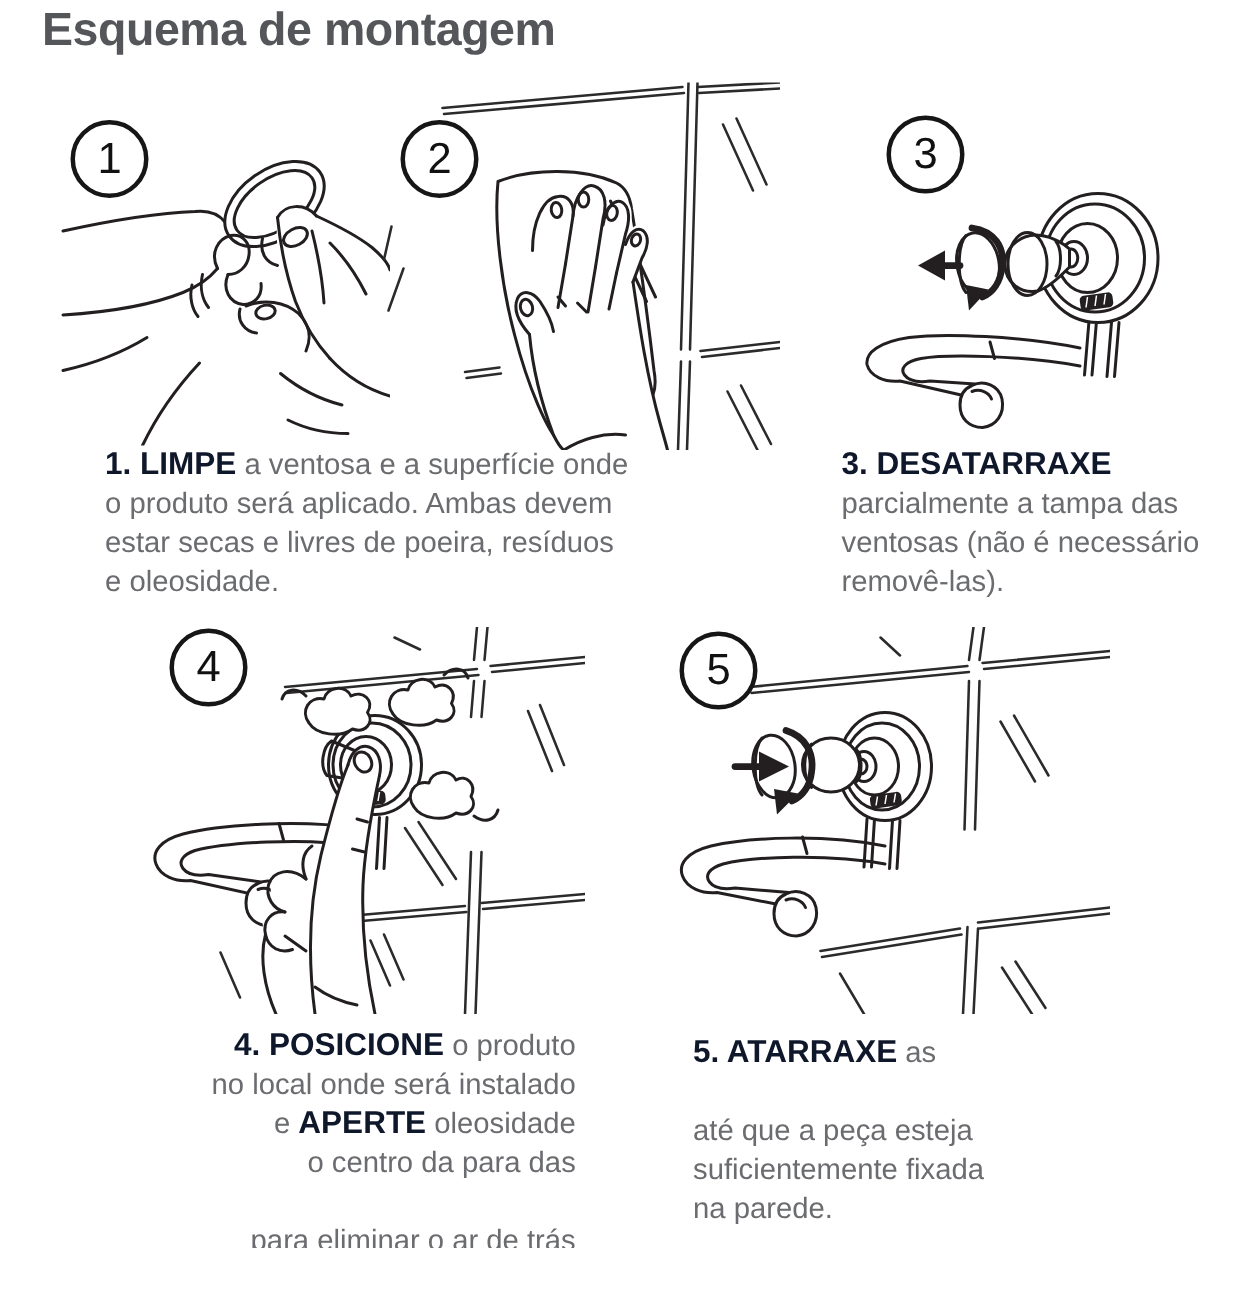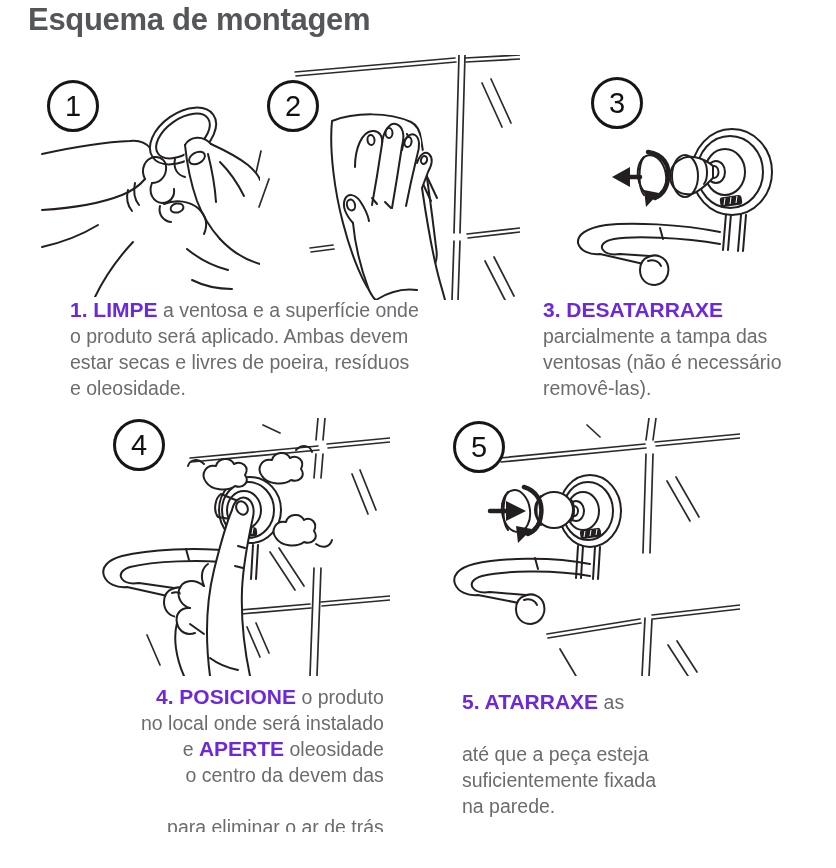--- a/index.html
+++ b/index.html
@@ -23,23 +23,23 @@
   .b5{left:453px;top:421px;}
   .fig{position:absolute;z-index:1;}
   .f1{left:40px;top:62px;}
   .f2{left:255px;top:55px;}
   .f3{left:560px;top:60px;}
   .f4{left:90px;top:418px;}
   .f5{left:440px;top:418px;}
   .cap{
     position:absolute;font-size:19.5px;line-height:26px;color:#6b6c6f;white-space:nowrap;
   }
-  .cap strong{font-weight:700;font-size:21px;color:#6d28d9;}
+  .cap strong{font-weight:700;font-size:21px;color:#0f172a;}
   .c1{left:70px;top:297px;}
-  .c3{left:543px;top:297px;}
+  .c3{left:561px;top:297px;}
   .c4{left:141px;top:684px;text-align:right;}
   .c5{left:462px;top:689px;}
   svg .ln{fill:none;stroke:#231f20;stroke-width:2;stroke-linecap:round;stroke-linejoin:round;}
   svg .tl{fill:none;stroke:#2b2b2b;stroke-width:1.7;stroke-linecap:round;}
   svg .wf{fill:#ffffff;stroke:#231f20;stroke-width:2;stroke-linejoin:round;}
   svg .wm{fill:#ffffff;stroke:none;}
   svg .dk{fill:#231f20;stroke:none;}
   svg .th{fill:none;stroke:#231f20;stroke-width:4.5;stroke-linecap:round;}
 </style>
 </head>
@@ -219,16 +219,16 @@
     <ellipse class="wf" cx="76" cy="93" rx="14" ry="21" transform="rotate(-8 76 93)"></ellipse>
     <path class="ln" d="M68,74 C62,81 62,105 68,112"></path>
     <path class="th" d="M84,69 C97,73 103,84 101,97 C100,106 95,113 88,116"></path>
     <polygon class="dk" points="92,111 78,125 76,108"></polygon>
     <path class="th" d="M50,93 L66,93"></path>
     <polygon class="dk" points="66,83 66,103 86,93"></polygon>
   </svg>
 
   <div class="cap c1"><strong>1. LIMPE</strong><span> a ventosa e a superfície onde</span><br><span>o produto será aplicado. Ambas devem</span><br><span>estar secas e livres de poeira, resíduos</span><br><span>e oleosidade.</span></div>
   <div class="cap c3"><strong>3. DESATARRAXE</strong><br><span>parcialmente a tampa das</span><br><span>ventosas (não é necessário</span><br><span>removê-las).</span></div>
-  <div class="cap c4"><strong>4. POSICIONE</strong><span> o produto</span><br><span>no local onde será instalado</span><br><span>e </span><strong>APERTE</strong><span> oleosidade</span><br><span>o centro da devem das</span><br><br><span>para eliminar o ar de trás</span><br><span>das apertando.</span></div>
+  <div class="cap c4"><strong>4. POSICIONE</strong><span> o produto</span><br><span>no local onde será instalado</span><br><span>e </span><strong>APERTE</strong><span> oleosidade</span><br><span>o centro da para das</span><br><br><span>para eliminar o ar de trás</span><br><span>das apertando.</span></div>
   <div class="cap c5"><strong>5. ATARRAXE</strong><span> as</span><br><br><span>até que a peça esteja</span><br><span>suficientemente fixada</span><br><span>na parede.</span></div>
 
 </div>
 
 </body></html>

